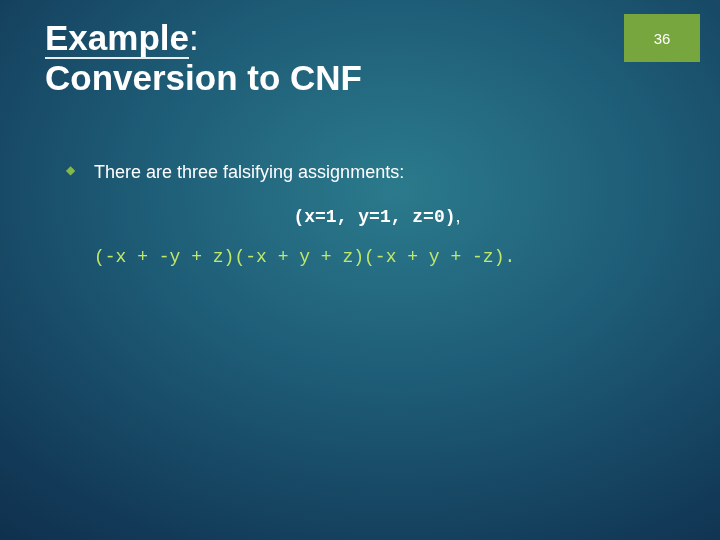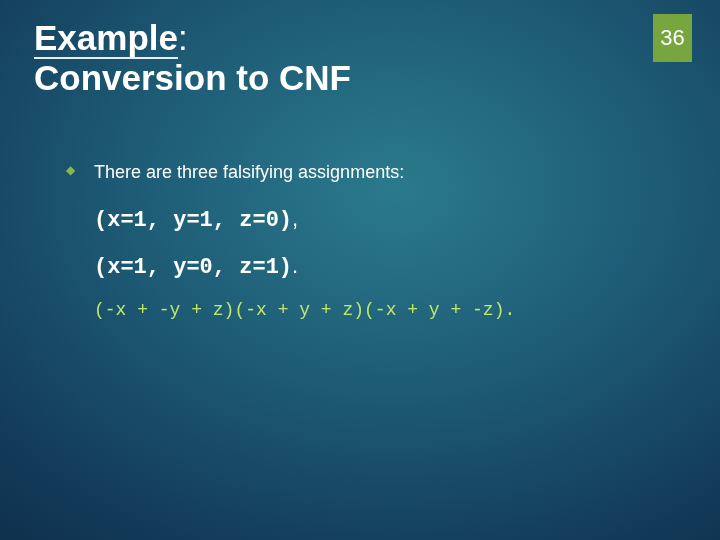--- a/index.html
+++ b/index.html
@@ -14,35 +14,35 @@
     width: 720px;
     height: 540px;
     background: radial-gradient(ellipse 120% 120% at 55% 35%, #2b7a8c 0%, #1e5c76 30%, #123a58 60%, #0b2742 82%, #07192e 100%);
     position: relative;
     color: #ffffff;
     box-sizing: border-box;
   }
   .page-number {
     position: absolute;
     top: 14px;
-    right: 28px;
-    width: 39px;
+    right: 20px;
+    width: 76px;
     height: 48px;
     background: #77a63f;
     color: #ffffff;
     display: flex;
     align-items: center;
     justify-content: center;
-    font-size: 22px;
+    font-size: 15px;
     font-weight: 300;
   }
   .title-block {
     position: absolute;
     top: 18px;
-    left: 34px;
+    left: 45px;
     right: 110px;
   }
   .title-line1 {
     font-size: 35px;
     font-weight: 700;
     color: #ffffff;
     line-height: 1.15;
   }
   .title-line1 .underline {
     border-bottom: 2px solid rgba(255,255,255,0.9);
@@ -75,22 +75,23 @@
     content: "◆";
     position: absolute;
     left: 0;
     top: 2px;
     font-size: 12px;
     color: #82b84d;
   }
   .sub {
     padding-left: 28px;
     margin-bottom: 20px;
-    font-size: 22px;
+    font-size: 18px;
     color: #ffffff;
+    text-align: center;
   }
   .mono {
     font-family: "Courier New", Courier, monospace;
     font-weight: 700;
     color: #ffffff;
   }
   .mono-green {
     font-family: "Courier New", Courier, monospace;
     font-weight: 700;
     color: #c0e86b;
@@ -123,22 +124,19 @@
   <div class="content">
 
 
     <div class="bullet">There are three falsifying assignments:</div>
 
     <div class="sub">
       <span class="mono">(x=1, y=1, z=0)</span><span>,</span>
     </div>
 
 
-    <div class="sub">
-      <span class="mono">(x=1, y=0, z=1)</span><span>.</span>
-    </div>
 
 
     <div class="result-expr">(-x + -y + z)(-x + y + z)(-x + y + -z).</div>
 
   </div>
 
 </div>
 
 </body></html>

